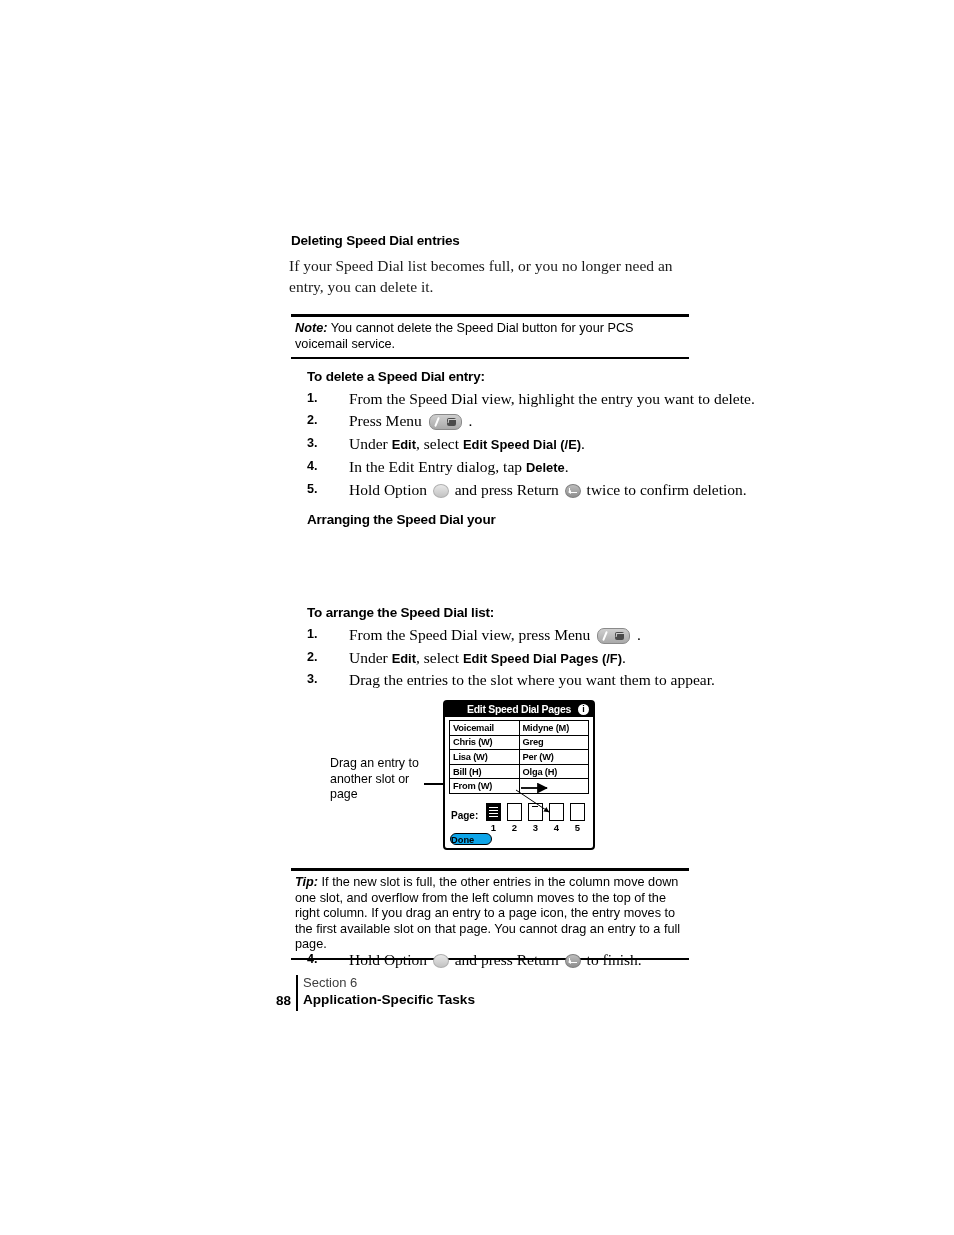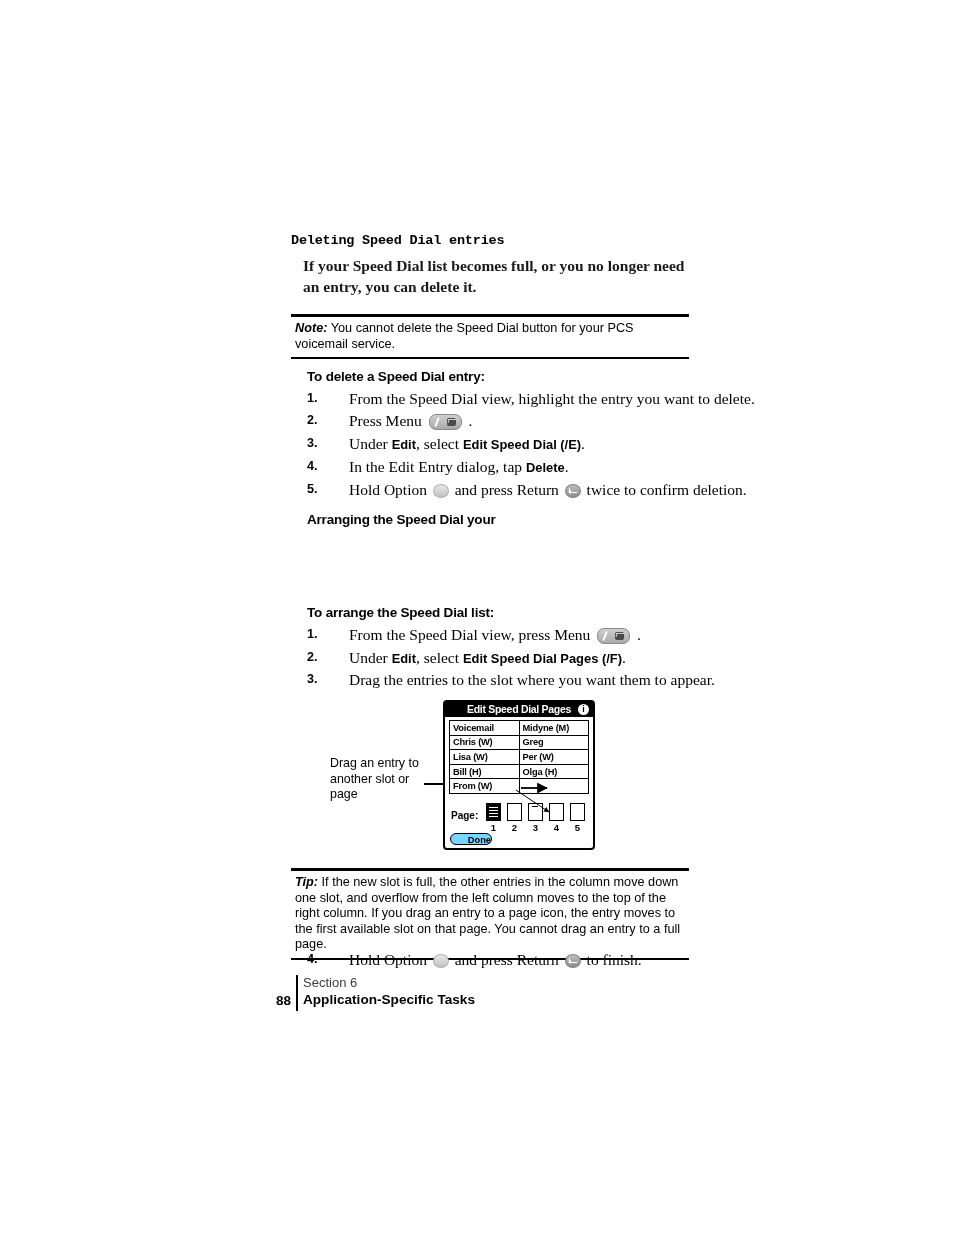--- a/index.html
+++ b/index.html
@@ -179,22 +179,22 @@
   #figure .pgnum {
     position:absolute; top:21px; width:15px; text-align:center;
     font-family:"Liberation Sans", sans-serif;
     font-weight:bold; font-size:9.5px;
   }
   #figure .done {
     position:absolute; left:7px; top:133px;
     width:42px; height:12px;
     border:1.5px solid #000; border-radius:6px;
     font-family:"Liberation Sans", sans-serif;
-    font-weight:bold; font-size:9.3px; text-align:right; line-height:12px;
-    background:#7dd3fc; box-sizing:border-box;
+    font-weight:bold; font-size:9.3px; text-align:left; line-height:12px;
+    background:#0ea5e9; box-sizing:border-box;
   }
   #figure svg.arrows { position:absolute; left:0; top:0; width:152px; height:150px; overflow:visible; }
 
   
   #caption {
     position:absolute; left:330px; top:756px; width:110px;
     font-family:"Liberation Sans", sans-serif;
     font-weight:normal; font-size:12.4px; line-height:15.5px;
     color:#000;
   }
@@ -217,23 +217,23 @@
     position:absolute; left:38px; top:17px;
     font-family:"Liberation Sans", sans-serif;
     font-weight:bold; font-size:13.6px; color:#000;
   }
 </style>
 </head>
 <body>
 
 <div class="page">
 
-  <div class="h3 sec-head" style="left:291px; top:233px;font-family:Liberation Mono, monospace;">Deleting Speed Dial entries</div>
-
-  <div class="body para" style="left:303px; top:256px;font-weight:bold;">If your Speed Dial list becomes full, or you no longer need an entry, you can delete it.</div>
+  <div class="h3 sec-head" style="left:291px; top:233px;">Deleting Speed Dial entries</div>
+
+  <div class="body para" style="left:289px; top:256px;">If your Speed Dial list becomes full, or you no longer need an entry, you can delete it.</div>
 
   <div class="rulebox" style="top:314px;">
     <div class="rule-thick"></div>
     <div class="boxtext">
       <b>Note:</b>
       <span>You cannot delete the Speed Dial button for your PCS voicemail service.</span>
     </div>
     <div class="rule-thin"></div>
   </div>
 

